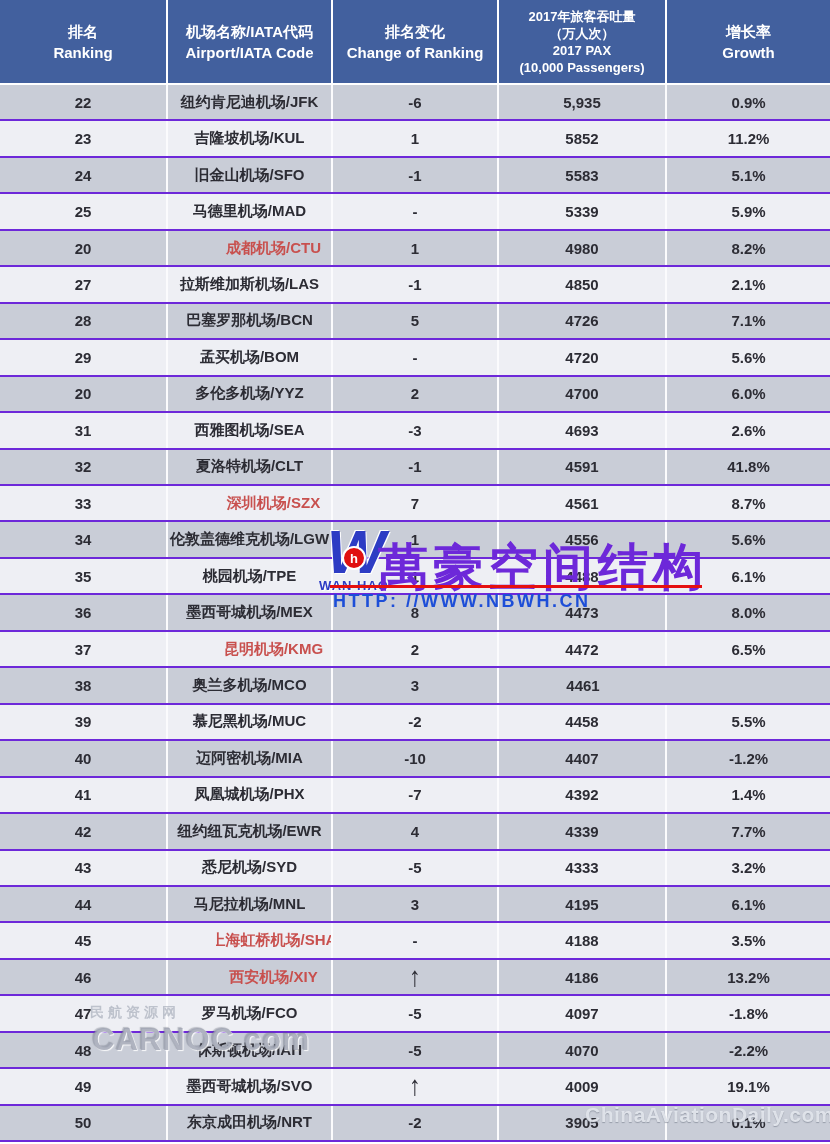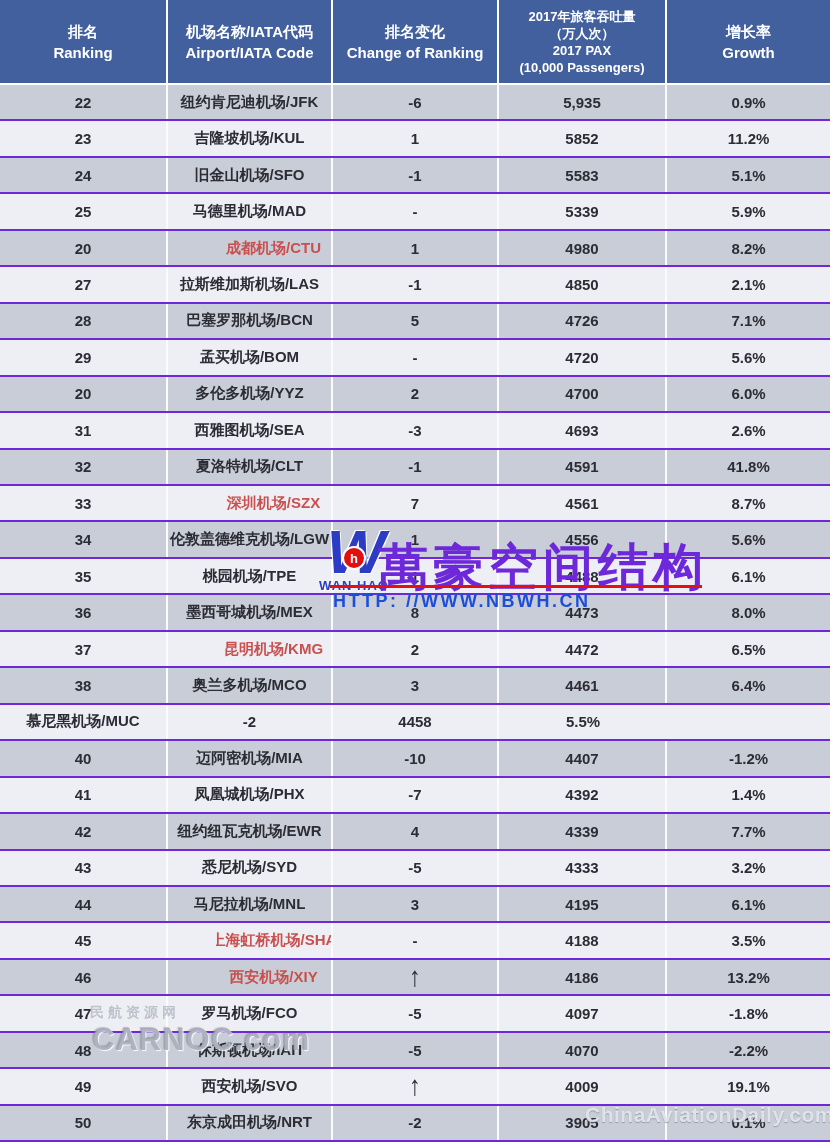--- a/index.html
+++ b/index.html
@@ -258,23 +258,23 @@
         <div class="td red">昆明机场/KMG</div>
         <div class="td">2</div>
         <div class="td">4472</div>
         <div class="td">6.5%</div>
       </div>
       <div class="tr">
         <div class="td">38</div>
         <div class="td">奥兰多机场/MCO</div>
         <div class="td">3</div>
         <div class="td">4461</div>
-        <div class="td">6.4%</div>
-      </div>
-      <div class="tr">
+      </div>
+      <div class="tr">
+        <div class="td">39</div>
         <div class="td">慕尼黑机场/MUC</div>
         <div class="td">-2</div>
         <div class="td">4458</div>
         <div class="td">5.5%</div>
       </div>
       <div class="tr">
         <div class="td">40</div>
         <div class="td">迈阿密机场/MIA</div>
         <div class="td">-10</div>
         <div class="td">4407</div>
@@ -333,21 +333,21 @@
       </div>
       <div class="tr">
         <div class="td">48</div>
         <div class="td">休斯顿机场/IAH</div>
         <div class="td">-5</div>
         <div class="td">4070</div>
         <div class="td">-2.2%</div>
       </div>
       <div class="tr">
         <div class="td">49</div>
-        <div class="td">西安机场/SVO</div>
+        <div class="td">墨西哥城机场/SVO</div>
         <div class="td">
           <span class="arrow">↑</span>
         </div>
         <div class="td">4009</div>
         <div class="td">19.1%</div>
       </div>
       <div class="tr">
         <div class="td">50</div>
         <div class="td">东京成田机场/NRT</div>
         <div class="td">-2</div>

